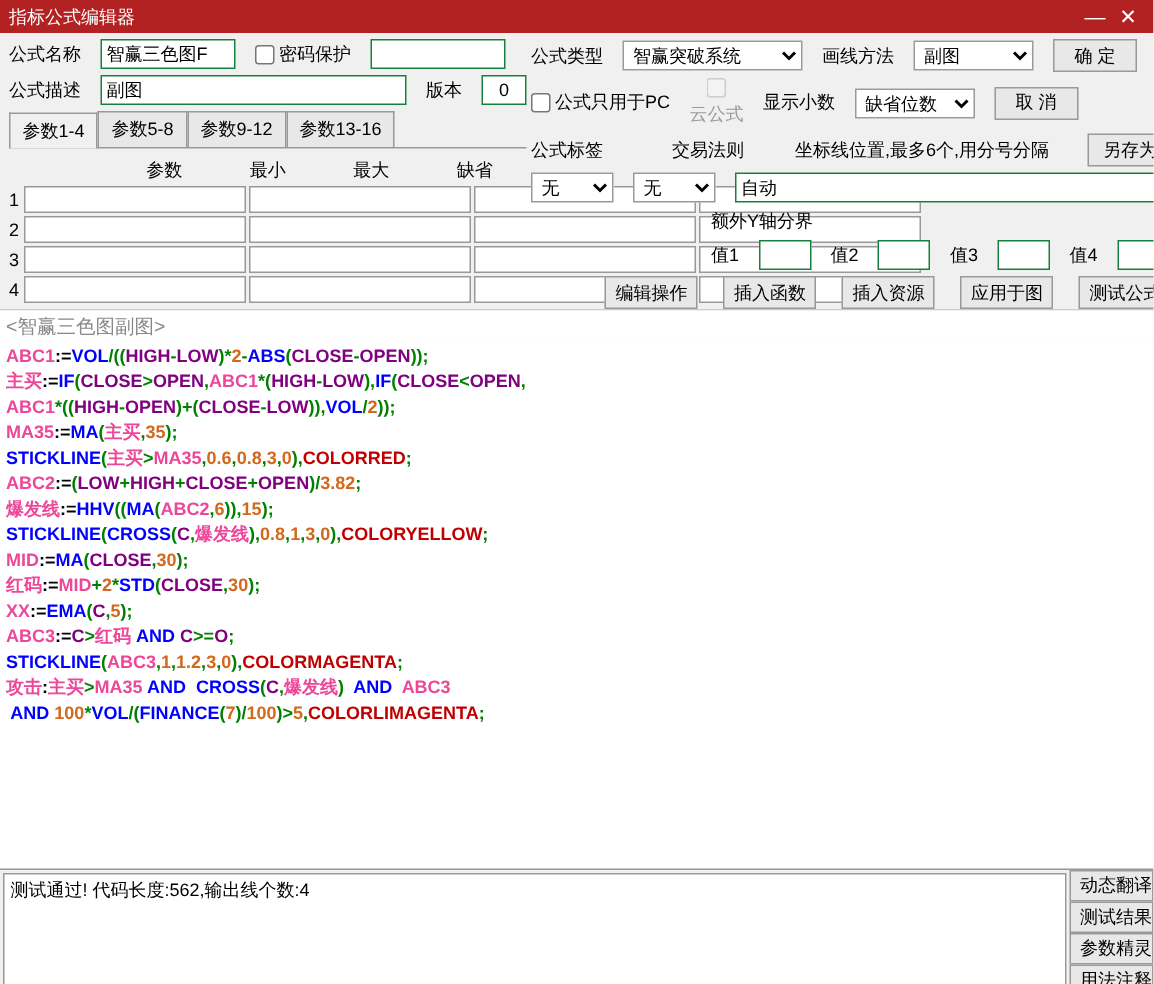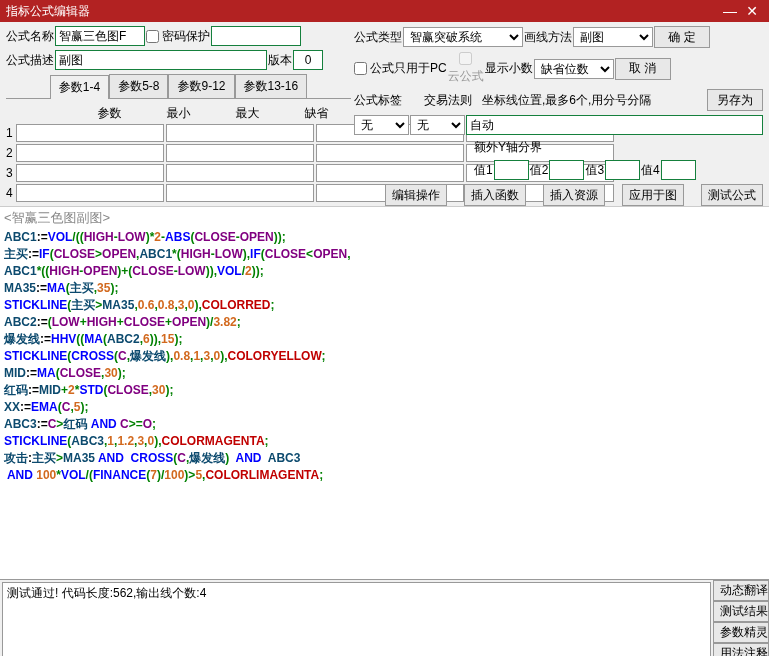--- a/index.html
+++ b/index.html
@@ -1,50 +1,50 @@
 <!DOCTYPE html>
 <html><head>
 <meta charset="utf-8">
 <style>
 * { box-sizing: border-box; margin: 0; padding: 0; font-family: "Microsoft YaHei", SimSun, sans-serif; font-size: 12px; }
 body { background: #f0f0f0; width: 769px; height: 656px; overflow: hidden; }
 .titlebar { background: #b22222; color: #fff; height: 22px; display: flex; align-items: center; padding: 0 6px; }
 .titlebar-text { flex: 1; font-size: 12px; }
 .titlebar-btn { width: 22px; text-align: center; cursor: pointer; font-size: 14px; }
 .form-area { background: #f0f0f0; padding: 4px 6px 0 6px; border-bottom: 1px solid #ccc; }
-.row { display: flex; align-items: center; margin-bottom: 4px; gap: 1px; }
+.row { display: flex; align-items: center; margin-bottom: 4px; gap: 13px; }
 .lbl { font-size: 12px; white-space: nowrap; }
 .txt { border: 1px solid #15803d; background: #fff; height: 20px; padding: 0 3px; font-size: 12px; }
 .sel { border: 1px solid #999; background: #fff; height: 20px; font-size: 12px; padding: 0 2px; }
 .btn { border: 1px solid #999; background: #e8e8e8; height: 22px; padding: 0 6px; font-size: 12px; cursor: pointer; white-space: nowrap; }
 .btn.wide { width: 56px; }
 .chk { display: flex; align-items: center; gap: 3px; font-size: 12px; }
 .chk input { margin: 0; }
 .chk.disabled { color: #999; flex-direction: column; }
 .top-grid { display: flex; gap: 3px; }
 .left-col { width: 345px; }
 .right-col { flex: 1; }
-.tabs { display: flex; border-bottom: 1px solid #999; margin-top: 2px; justify-content: center; }
+.tabs { display: flex; border-bottom: 1px solid #999; margin-top: 2px; }
 .tab { padding: 3px 8px; border: 1px solid #999; border-bottom: none; background: #e8e8e8; font-size: 12px; margin-right: 0px; cursor: pointer; }
 .tab.active { background: #f0f0f0; position: relative; top: 1px; }
 .param-table { margin-top: 4px; }
 .param-table .hdr { display: flex; }
 .param-table .hdr div { flex: 1; text-align: center; font-size: 12px; padding: 2px 0; }
 .param-row { display: flex; align-items: center; margin-bottom: 2px; }
 .param-row .num { width: 12px; text-align: right; font-size: 12px; padding-right: 3px; }
 .param-row input { flex: 1; border: 1px solid #999; height: 18px; margin-right: 2px; font-size: 11px; padding: 0 2px; }
 .btn-row { display: flex; gap: 17px; margin-top: 3px; }
 .code-title { color: #888; font-size: 13px; padding: 2px 4px; background: #fff; }
 .code-area { background: #fff; font-family: "Courier New", monospace; font-size: 13px; font-weight: bold; padding: 0 4px 4px 4px; height: 350px; overflow: auto; white-space: pre; line-height: 17px; }
 .status-row { display: flex; border-top: 1px solid #999; }
 .status-text { flex: 1; border: 1px solid #999; background: #fff; padding: 2px 4px; font-size: 12px; margin: 2px; height: 80px; }
 .side-btns { display: flex; flex-direction: column; }
 .side-btns .btn { height: 21px; width: 56px; border-top: 1px solid #999; }
 
-.c-teal { color: #0c4a6e; }
+.c-teal { color: #ec4899; }
 .c-blue { color: #0000ff; }
 .c-green { color: #008000; }
 .c-purple { color: #800080; }
 .c-red { color: #c00000; }
 .c-orange { color: #d2691e; }
 .c-black { color: #000; }
 </style>
 </head>
 <body>
 

